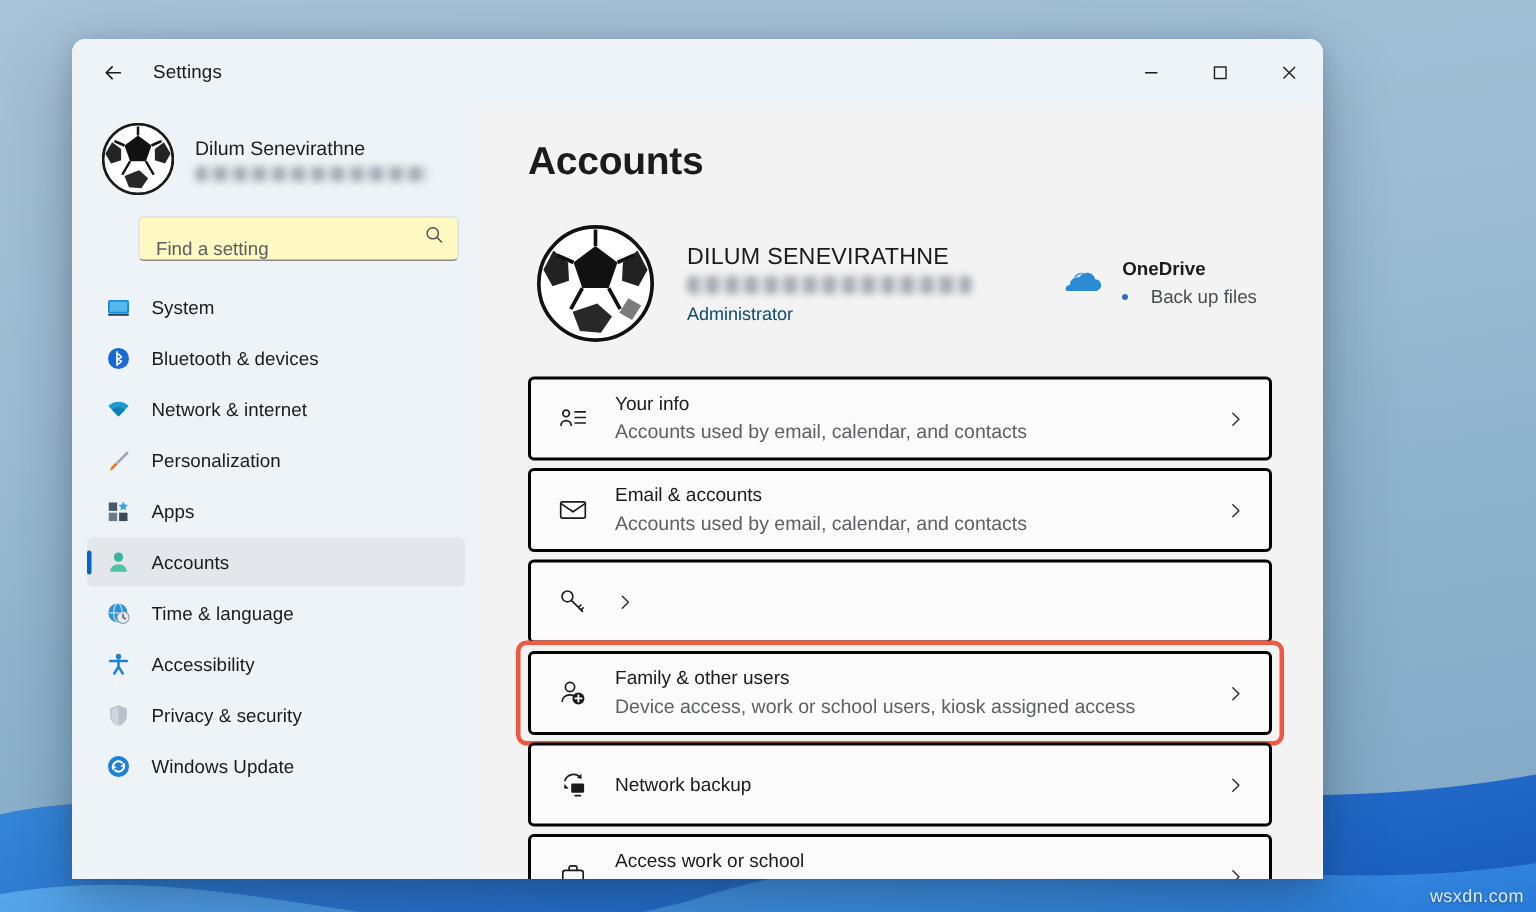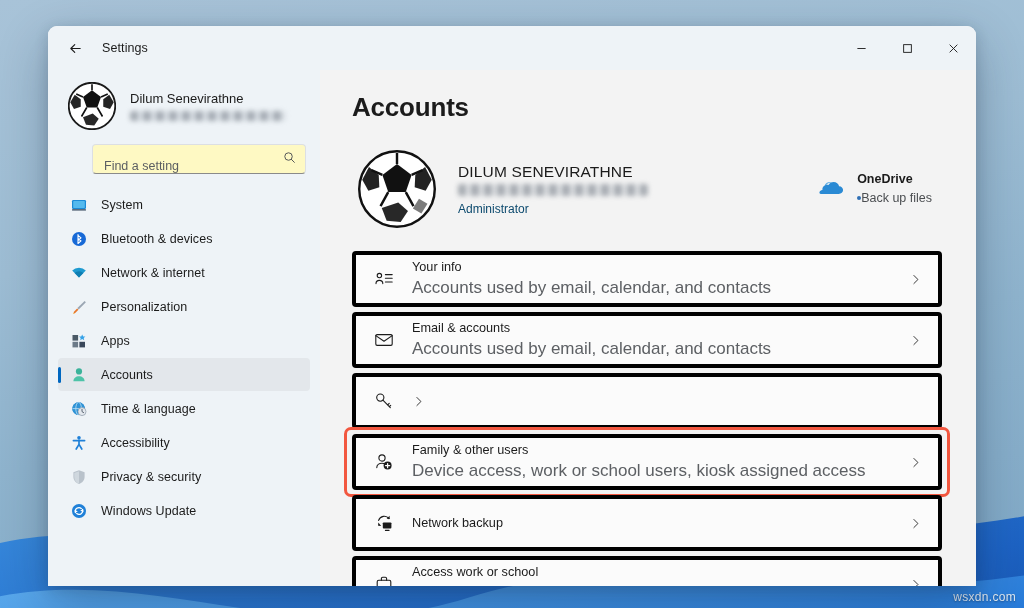--- a/index.html
+++ b/index.html
@@ -26,21 +26,21 @@
     position: absolute; right: 8px; bottom: 4px;
     font-size: 12px; color: #dfe9f2;
     letter-spacing: .3px;
     text-shadow: 0 1px 2px rgba(0,0,0,.35);
     font-family: "Liberation Sans", sans-serif;
   }
 
   
   .window {
     position: absolute; left: 48px; top: 26px;
-    width: 928px; height: 560px;
+    width: 834px; height: 560px;
     background: #f3f3f3;
     border-radius: 9px 9px 0 0;
     box-shadow: 0 18px 50px rgba(16,32,55,.30), 0 3px 14px rgba(16,32,55,.18);
     overflow: hidden;
     display: flex; flex-direction: column;
   }
 
   .titlebar {
     height: 44px; flex: 0 0 44px;
     display: flex; align-items: center;
@@ -169,46 +169,46 @@
     font-size: 12px; color: #0c4a6e; margin-top: 6px;
   }
   .onedrive {
     display: flex; align-items: center; gap: 12px;
     padding-right: 6px;
   }
   .od-text { line-height: 1.35; }
   .od-title { font-size: 12.5px; color: #1b1b1b; font-weight: 600; }
   .od-link {
     font-size: 12.5px; color: #4b4e51; margin-top: 2px;
-    display: flex; align-items: center; gap: 0;
+    display: flex; align-items: center; gap: 15px;
   }
   .od-bullet {
     width: 4px; height: 4px; border-radius: 50%;
     background: #2f6fb5; flex: 0 0 4px;
   }
 
   .cards { display: flex; flex-direction: column; gap: 5px; }
   .card-slot { position: relative; }
   .card {
     background: #fbfbfb;
-    border: 4px solid #000000;
+    border: 2px solid #000000;
     border-radius: 4px;
     height: 56px;
     display: flex; align-items: center;
     padding: 0 16px 0 14px;
     cursor: default;
   }
   .card-icon {
     width: 28px; flex: 0 0 28px;
     display: flex; align-items: center; justify-content: center;
     color: #1b1b1b; margin-right: 14px;
   }
   .card-text { flex: 1; min-width: 0; }
   .card-title { font-size: 12.7px; color: #1b1b1b; line-height: 1.3; }
-  .card-sub { font-size: 17px; color: #5d6064; margin-top: 2px; line-height: 1.3; }
+  .card-sub { font-size: 13px; color: #5d6064; margin-top: 2px; line-height: 1.3; }
   .chev { color: #2b2b2b; display: flex; align-items: center; }
 
   .highlight-ring {
     position: absolute;
     left: -8px; right: -8px; top: -7px; bottom: -7px;
     border: 3px solid #f2573f;
     border-radius: 7px;
     pointer-events: none;
   }
 </style>

